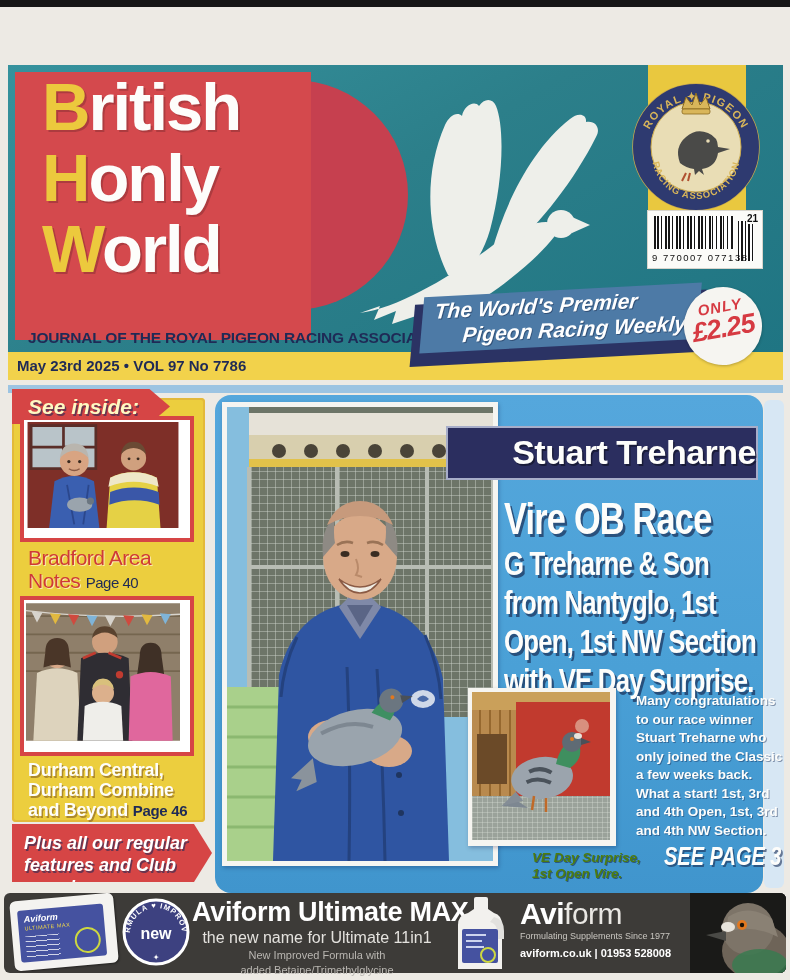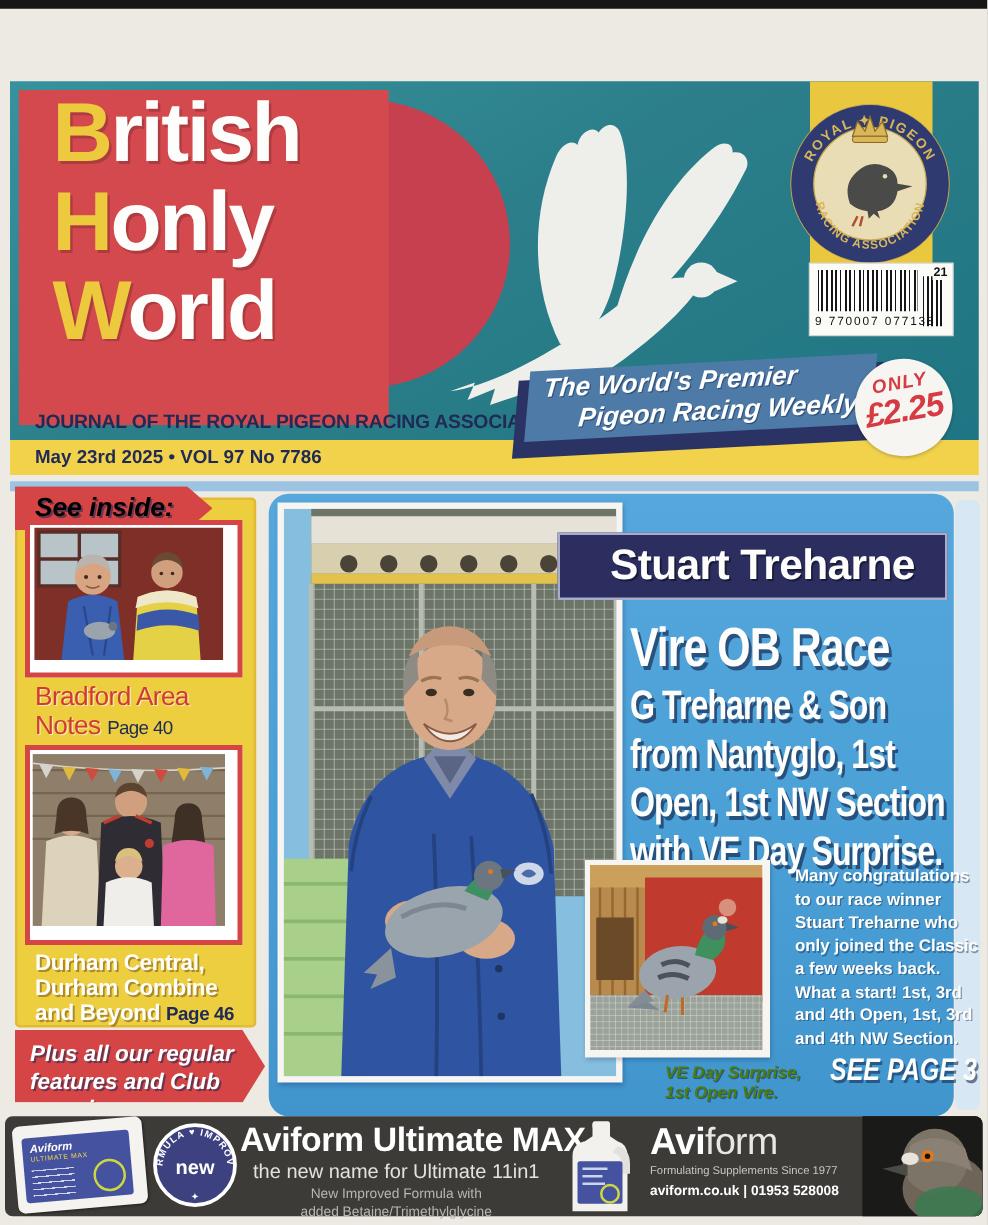--- a/index.html
+++ b/index.html
@@ -23,21 +23,21 @@
   .bars{position:absolute;left:6px;top:5px;width:80px;height:33px;
         background:repeating-linear-gradient(90deg,#161616 0 1.5px,#fff 1.5px 3px,#161616 3px 4.5px,#fff 4.5px 7px,#161616 7px 8px,#fff 8px 11px);}
   .bars-tall{position:absolute;left:90px;top:10px;width:16px;height:40px;
         background:repeating-linear-gradient(90deg,#161616 0 1.5px,#fff 1.5px 3.5px,#161616 3.5px 5px,#fff 5px 7px);}
   .bc-num{position:absolute;left:4px;top:41px;font-size:9.5px;letter-spacing:1.5px;color:#111;}
   .bc-issue{position:absolute;right:3px;top:2px;font-size:10px;font-weight:bold;color:#111;background:#fbfbf8;padding:0 1px;}
   .journal-line{position:absolute;left:20px;top:264px;font-size:15.5px;font-weight:bold;
         color:#1f2a56;letter-spacing:-0.2px;}
   
   .date-strip{position:absolute;left:8px;top:352px;width:775px;height:28px;background:#f2d24b;}
-  .date-strip span{position:absolute;left:20px;top:5px;font-size:15px;font-weight:bold;color:#1f2a56;}
+  .date-strip span{position:absolute;left:9px;top:5px;font-size:15px;font-weight:bold;color:#1f2a56;}
   .blue-stripe{position:absolute;left:8px;top:385px;width:775px;height:8px;background:#9cc4e2;}
   
   .ribbon{position:absolute;left:412px;top:288px;width:300px;height:76px;transform:rotate(-3deg);z-index:30;}
   .ribbon-back{position:absolute;left:0;top:9px;width:292px;height:62px;background:#2b3364;transform:skewX(-8deg);}
   .ribbon-front{position:absolute;left:10px;top:2px;width:278px;height:56px;background:#4d7aa6;transform:skewX(-8deg);
         color:#fff;font-weight:bold;font-style:italic;font-size:21px;text-shadow:1px 1px 0 rgba(10,20,50,.4);}
   .rb-l1{padding:3px 0 0 12px;white-space:nowrap;}
   .rb-l2{padding:1px 0 0 42px;white-space:nowrap;}
   .price{position:absolute;left:684px;top:287px;width:78px;height:78px;border-radius:50%;background:#f6f5f1;
         z-index:31;transform:rotate(-10deg);text-align:center;color:#d63a42;font-style:italic;font-weight:bold;
@@ -46,39 +46,39 @@
   .price-amt{font-size:27px;letter-spacing:-1px;margin-top:-2px;}
   
   .blue-panel{position:absolute;left:215px;top:395px;width:548px;height:498px;border-radius:16px;
         background:linear-gradient(180deg,#55a7dc 0%,#4aa0d6 55%,#4095cd 100%);z-index:5;}
   .page-edge{position:absolute;left:764px;top:400px;width:20px;height:488px;background:#d7e7f4;border-radius:6px;z-index:4;}
   
   .sb-panel{position:absolute;left:12px;top:398px;width:193px;height:424px;background:#ecce3e;border-radius:4px;z-index:6;
         box-shadow:inset 0 0 0 2px #e3b93a;}
   .sb-ribbon{position:absolute;left:12px;top:389px;width:158px;height:35px;background:#d64545;z-index:8;
         clip-path:polygon(0 0,87% 0,100% 50%,87% 100%,0 100%);
-        color:#000000;font-weight:bold;font-style:italic;font-size:21px;line-height:35px;padding-left:16px;
+        color:#fef9c3;font-weight:bold;font-style:italic;font-size:21px;line-height:35px;padding-left:16px;
         text-shadow:1.5px 1.5px 0 rgba(30,42,86,.6);box-sizing:border-box;}
   .sb-photo{position:absolute;background:#fff;border:4px solid #d64545;padding:2px;z-index:8;}
   .sb-photo1{left:20px;top:416px;width:162px;height:114px;}
   .sb-photo2{left:20px;top:596px;width:162px;height:148px;}
   .sb-cap1{position:absolute;left:28px;top:546px;width:168px;z-index:8;font-weight:normal;font-size:21px;line-height:23px;
         color:#cf3a36;text-shadow:1px 1px 0 rgba(255,248,220,.7);letter-spacing:-0.5px;}
   .sb-cap2{position:absolute;left:28px;top:760px;width:172px;z-index:8;font-weight:bold;font-size:18px;line-height:20px;
         color:#fdfdfa;text-shadow:1.5px 1.5px 0 rgba(120,80,30,.55);letter-spacing:-0.3px;}
   .cap-page{color:#1f2a56;font-size:15px;text-shadow:none;}
   .sb-footer{position:absolute;left:12px;top:824px;width:200px;height:58px;background:#d64545;z-index:8;
         clip-path:polygon(0 0,91% 0,100% 50%,91% 100%,0 100%);
         color:#fff;font-weight:bold;font-style:italic;font-size:18px;line-height:22px;padding:8px 24px 0 12px;
         text-shadow:1.5px 1.5px 0 rgba(30,42,86,.6);box-sizing:border-box;}
   
   .main-photo{position:absolute;left:222px;top:402px;width:276px;height:464px;background:#f6f5f1;padding:5px;
         box-sizing:border-box;z-index:7;box-shadow:1px 2px 4px rgba(0,0,60,.25);}
   .name-bar{position:absolute;left:446px;top:426px;width:312px;height:54px;background:#2b2e5f;z-index:9;
-        border:2px solid #a7adc9;box-sizing:border-box;text-align:left;line-height:48px;
+        border:2px solid #a7adc9;box-sizing:border-box;text-align:right;line-height:48px;
         color:#fdfdfb;font-weight:bold;font-size:34px;letter-spacing:-0.5px;text-shadow:1.5px 1.5px 0 rgba(0,0,0,.4);padding-left:40px;}
   .headline{position:absolute;left:504px;top:494px;z-index:9;color:#fdfdfb;font-weight:bold;
         transform:scaleX(0.78);transform-origin:top left;
         text-shadow:3px 3px 0 rgba(25,45,85,.7);letter-spacing:-1px;}
   .hl-big{font-size:44px;line-height:50px;white-space:nowrap;}
   .hl{font-size:33px;line-height:39px;white-space:nowrap;}
   .inset-photo{position:absolute;left:468px;top:688px;width:148px;height:158px;background:#f6f5f1;padding:4px;
         box-sizing:border-box;z-index:10;box-shadow:1px 2px 4px rgba(0,0,60,.25);}
   .inset-cap{position:absolute;left:532px;top:850px;z-index:10;color:#4d7c0f;font-style:italic;font-weight:bold;
         font-size:13.5px;line-height:16px;text-shadow:1px 1px 0 rgba(25,45,85,.6);}

